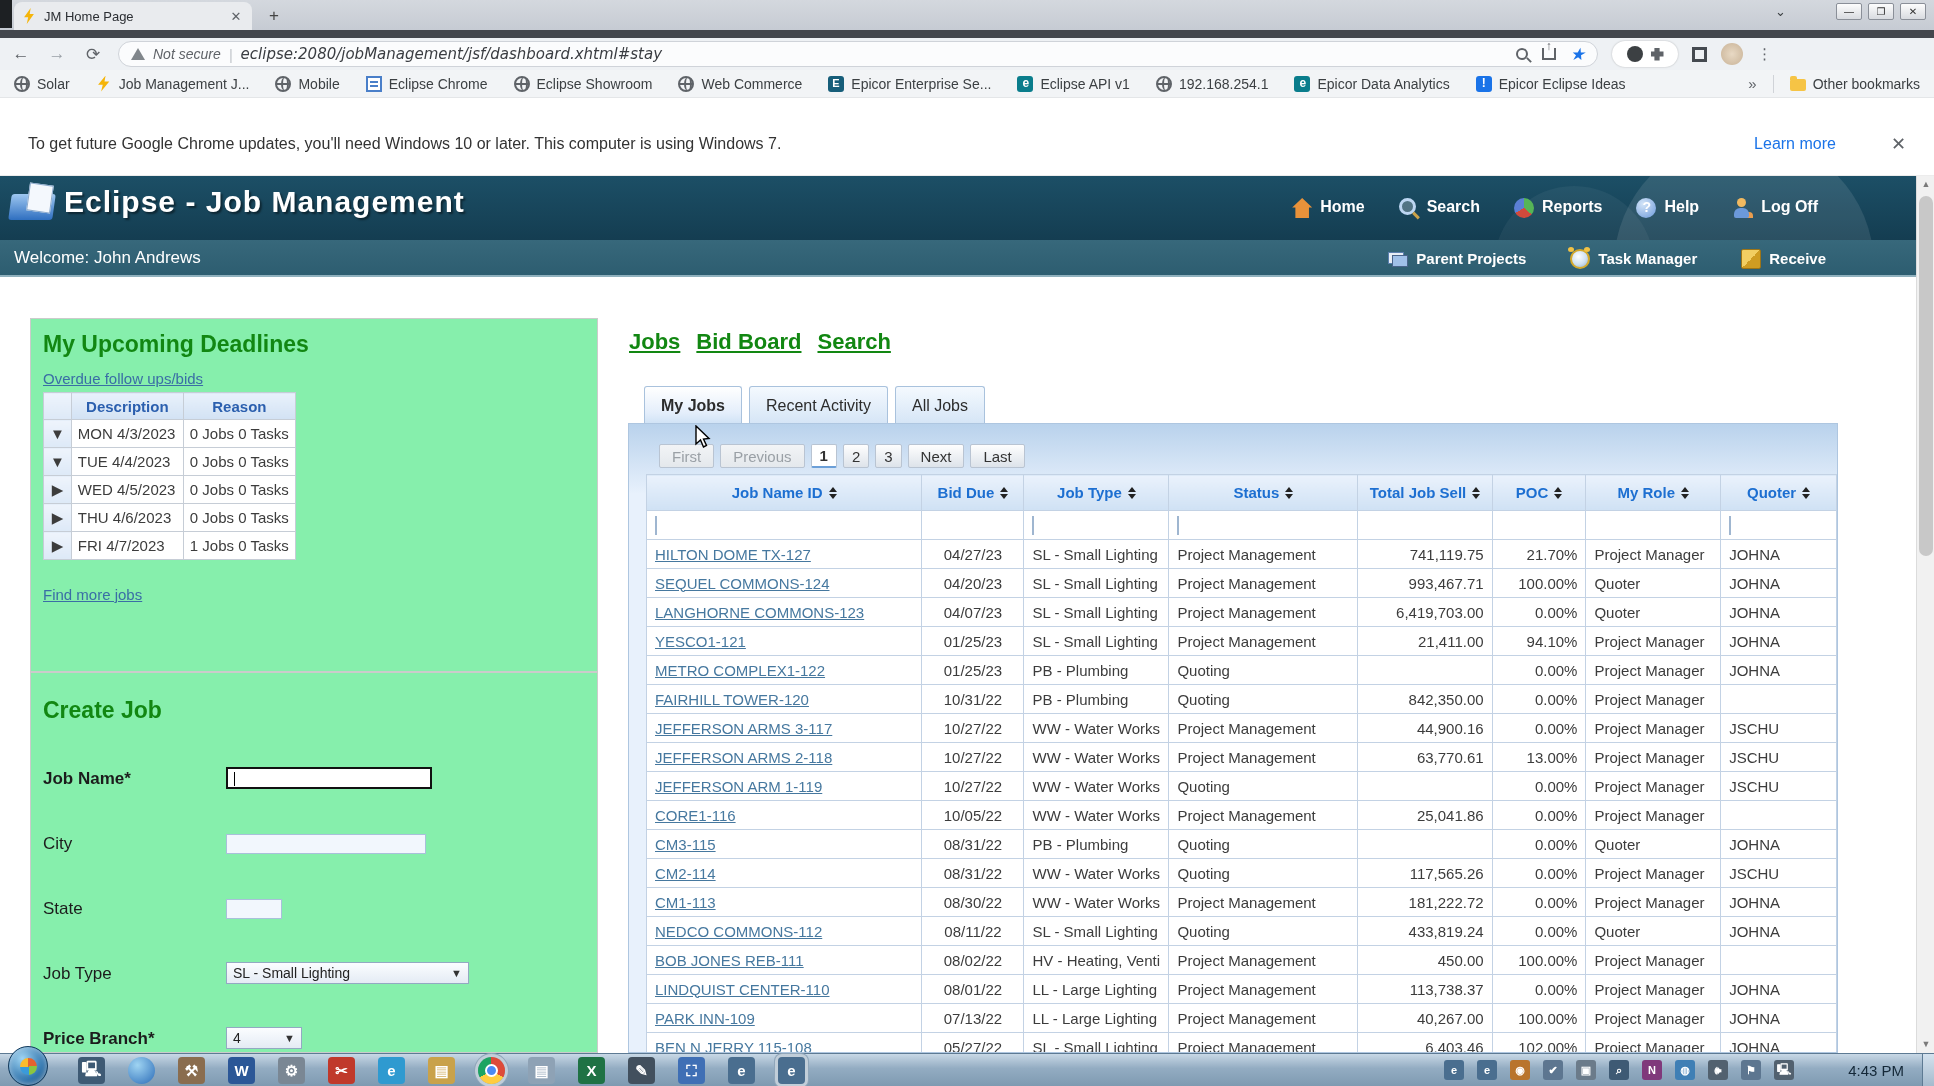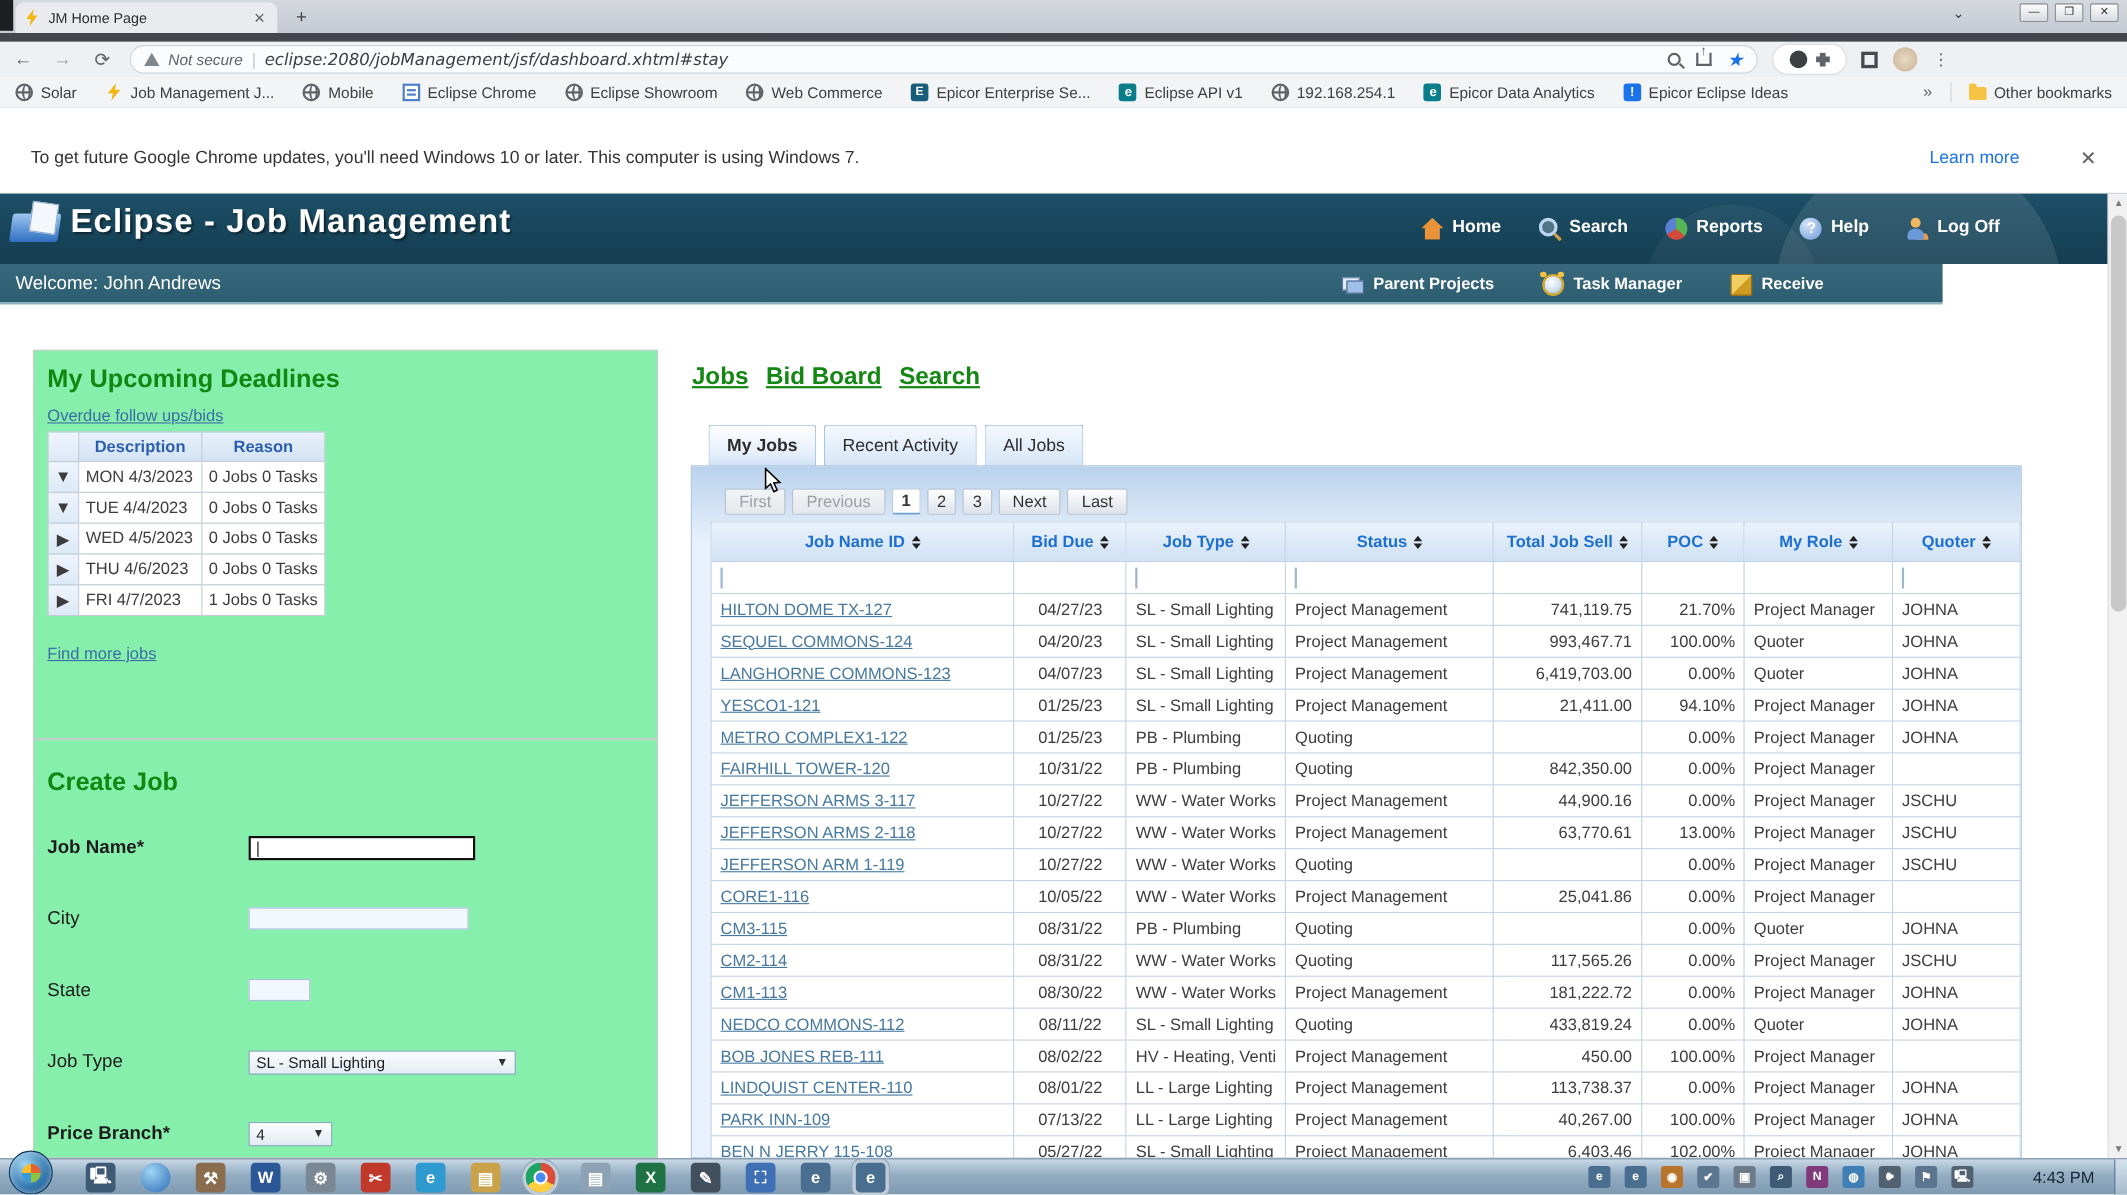--- a/index.html
+++ b/index.html
@@ -110,21 +110,21 @@
   .ai-search::after { content:""; position:absolute; width:8px; height:3px; background:#caa24a;
     transform:rotate(45deg); right:-1px; bottom:1px; }
   .ai-reports { border-radius:50%; background:conic-gradient(#56b556 0 130deg,#d14a3c 130deg 240deg,#5b7fd4 240deg); }
   .ai-help { border-radius:50%; background:radial-gradient(circle at 35% 30%,#cfe2f7,#5b8ed6); }
   .ai-help::after { content:"?"; position:absolute; left:6px; top:1px; color:#fff; font-weight:bold; font-size:14px; }
   .ai-logoff::before { content:""; position:absolute; left:4px; top:0; width:9px; height:9px;
     border-radius:50%; background:#f0b14f; }
   .ai-logoff::after { content:""; position:absolute; left:1px; bottom:0; width:15px; height:10px;
     border-radius:6px 6px 2px 2px; background:#5b8ed6; box-shadow:6px 2px 0 -2px #e8923a; }
 
-  .welcomebar { position:absolute; top:240px; left:0; width:1766px; height:37px;
+  .welcomebar { position:absolute; top:240px; left:0; width:1934px; height:37px;
     background:linear-gradient(#37687b,#2d5d70); border-bottom:2px solid #8fb0bd; }
   .welcome-text { position:absolute; left:14px; top:8px; color:#fff; font-size:17px; }
   .subnav { position:absolute; right:108px; top:0; height:37px; display:flex; align-items:center; gap:44px; }
   .sub-item { display:flex; align-items:center; gap:8px; color:#fff; font-weight:bold; font-size:15px; }
   .ai-parent-projects { }
   .ai-parent-projects::before { content:""; position:absolute; left:0; top:3px; width:14px; height:10px;
     background:#e8eef6; border:1px solid #5b7fae; }
   .ai-parent-projects::after { content:""; position:absolute; left:4px; top:6px; width:14px; height:10px;
     background:#9fc0e8; border:1px solid #49648a; }
   .ai-task-manager { border-radius:50%; background:radial-gradient(circle at 40% 35%,#fff,#cfe0f0 55%,#8aa8c8); border:2px solid #d4a92c; }
@@ -147,21 +147,21 @@
   table.dl th, table.dl td { border:1px solid #c6cdd6; font-size:15px; }
   table.dl th { width:112px; height:27px; background:linear-gradient(#e9f1fb,#d2e2f4);
     color:#2b5fae; font-weight:bold; }
   table.dl th.expcol, table.dl td.expcol { width:26px; background:linear-gradient(#eef4fc,#dde9f7); }
   table.dl td { height:28px; padding:0 6px; color:#3c3c3c; background:#fff; }
   td.expcol { text-align:center; color:#555; font-size:11px; }
   .find-more { display:inline-block; margin-top:26px; }
 
   
   .cj-form { margin-top:18px; }
-  .cj-row { display:flex; align-items:flex-start; height:29px;margin-top:36px; }
+  .cj-row { display:flex; align-items:flex-end; height:29px;margin-top:36px; }
   .cj-label { width:183px; font-size:17px; color:#1c1c1c; }
   .cj-label.req { font-weight:bold; }
   .cj-input { height:20px; border:1px solid #a9c0da; background:#f2f7fd; font-size:16px; padding:0 4px;
     color:#333; }
   .cj-input.focused { height:22px; border:2px solid #111; background:#fff; }
   .caret { display:inline-block; width:1px; height:14px; background:#000; margin-left:2px; margin-top:3px; }
   .cj-select { height:22px; border:1px solid #93a9c2; background:linear-gradient(#fbfdff,#e4ebf4);
     display:flex; align-items:center; font-size:14px; color:#222; padding:0 6px; justify-content:space-between; }
   .chev { font-size:11px; color:#333; margin-left:8px; }
   .cal-ic { width:22px; height:19px; background:#fff; border:1px solid #9ab2cc; border-radius:2px;

